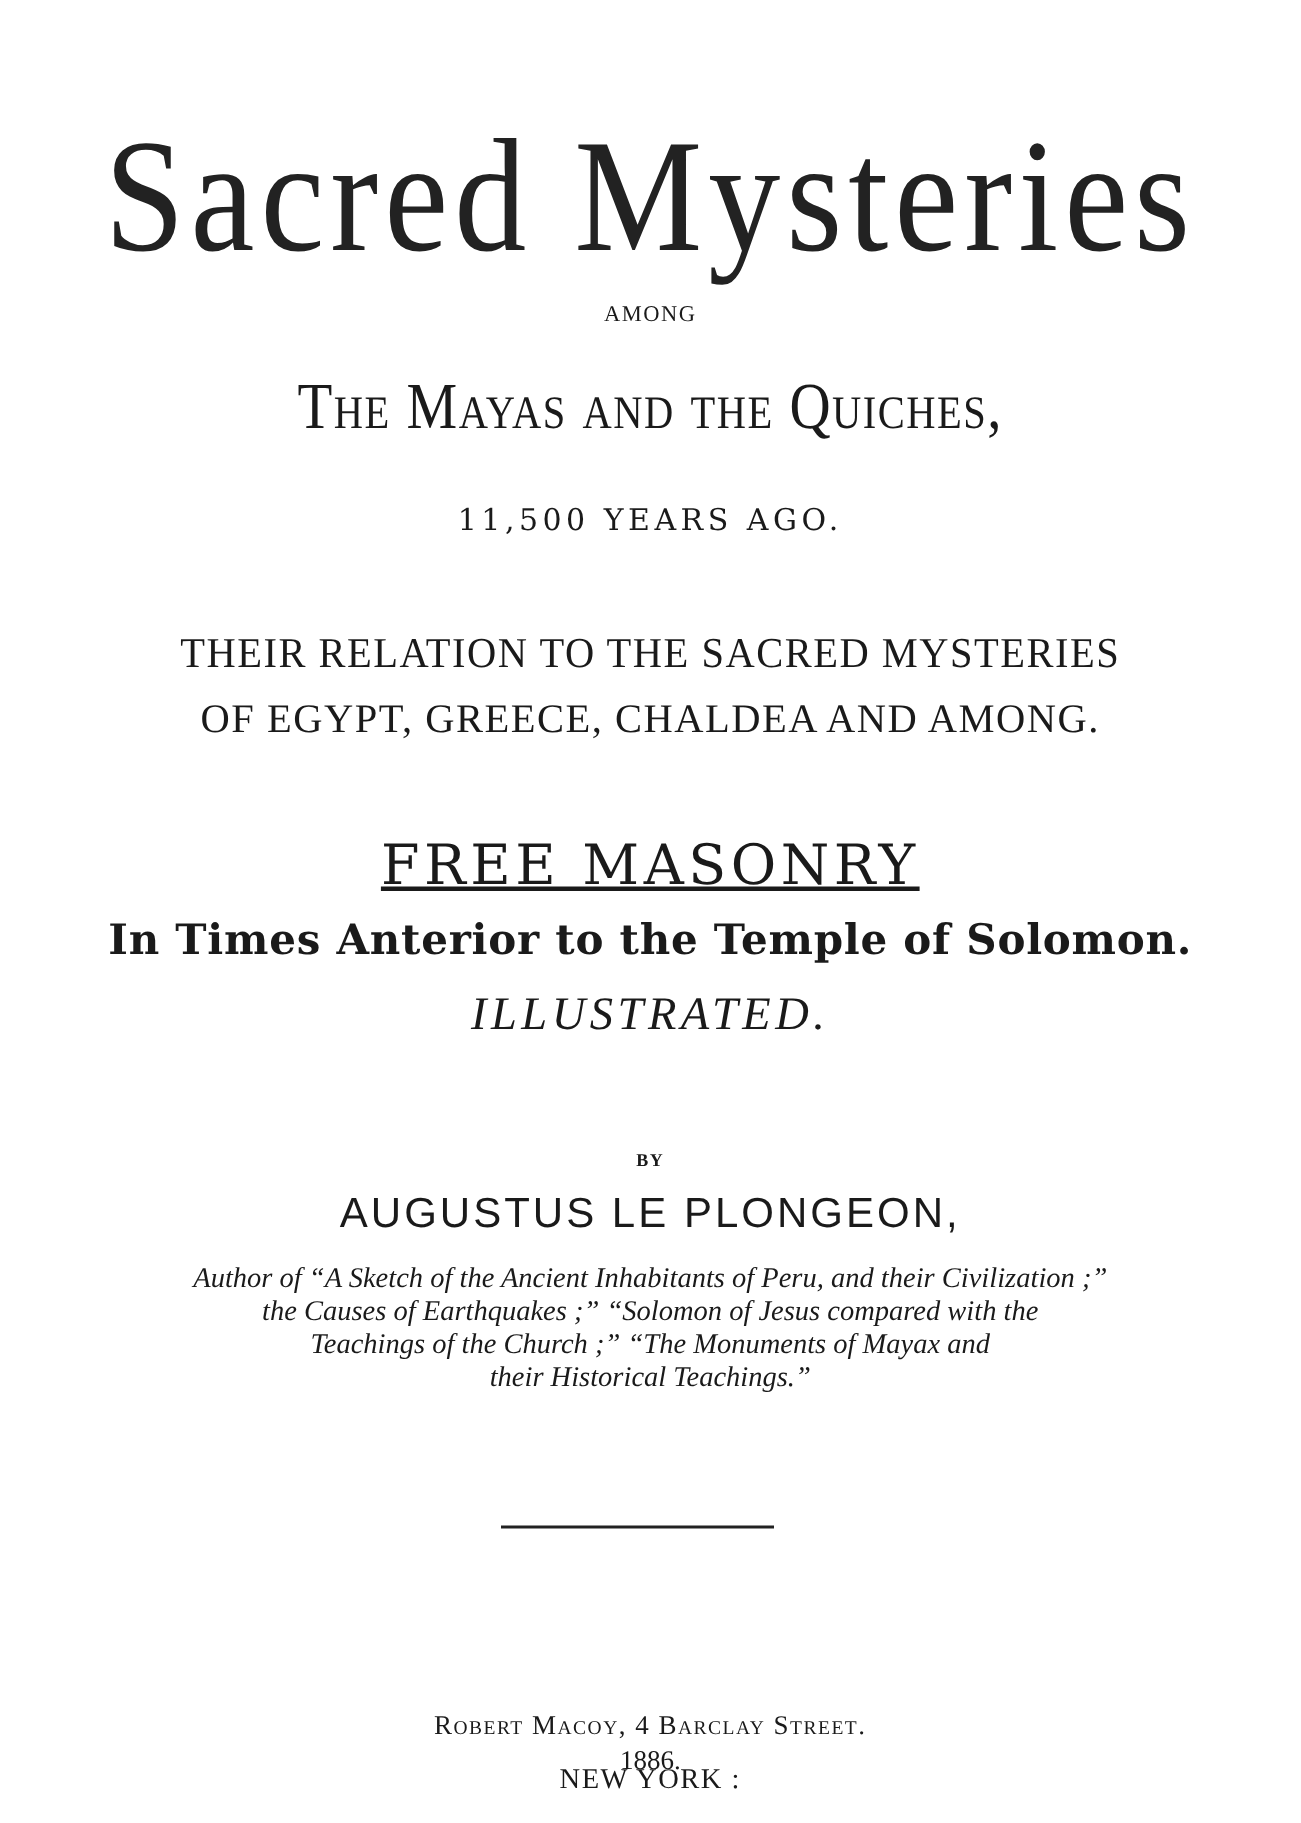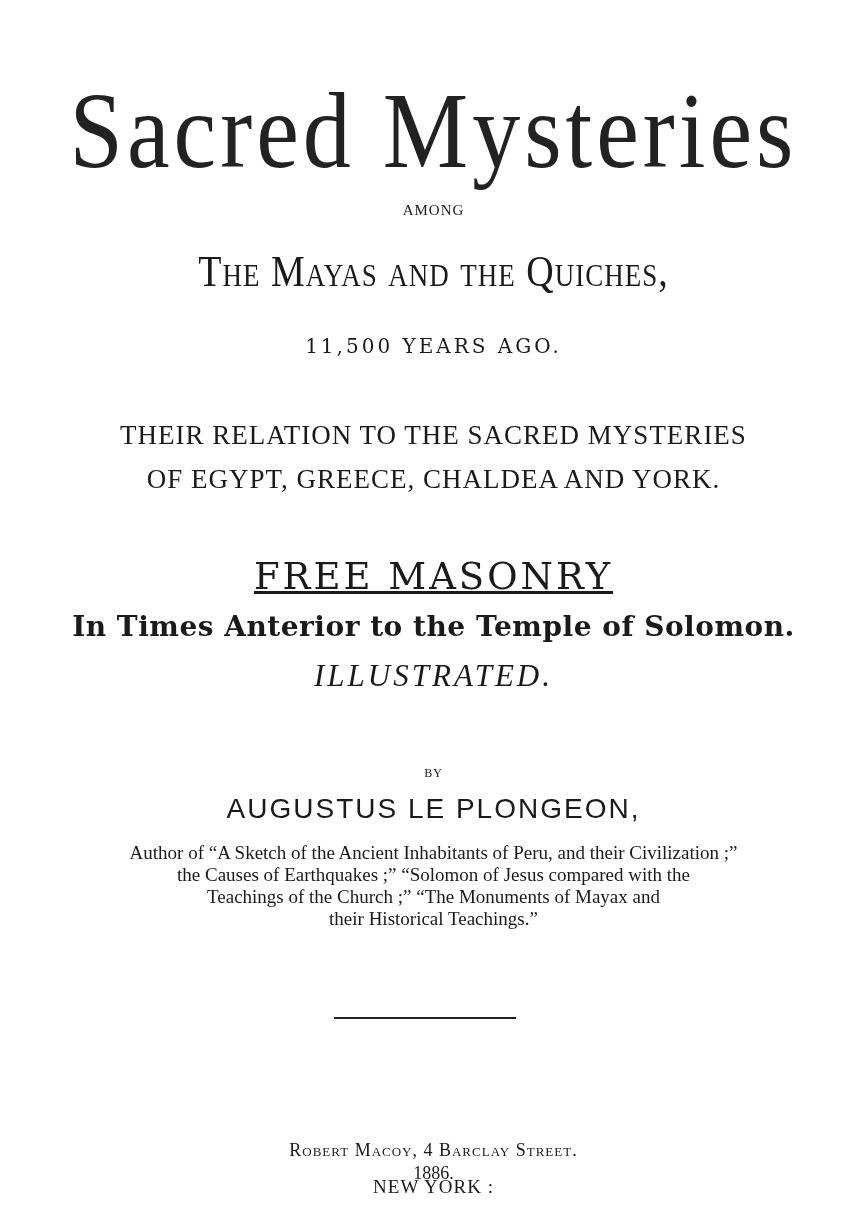--- a/index.html
+++ b/index.html
@@ -7,39 +7,39 @@
     .line { position: absolute; left: 0; width: 867px; text-align: center; white-space: nowrap; }
     .title { top: 68px; font-size: 96px; letter-spacing: 4px; font-weight: normal; color: #222; transform: scaleY(1.12); transform-origin: top center; }
     .among { top: 202px; font-size: 15px; letter-spacing: 1px; }
     .subtitle { top: 246px; font-size: 38px; letter-spacing: 1px; transform: scaleY(1.15); transform-origin: top center; font-variant: small-caps; }
     .years { top: 334px; font-size: 20px; letter-spacing: 3px; font-family: "DejaVu Serif", serif; }
     .relation1 { top: 420px; font-size: 27px; letter-spacing: 1px; transform: scaleY(1.05); }
     .relation2 { top: 464px; font-size: 27px; letter-spacing: 1px; }
     .masonry { top: 555px; font-size: 37px; letter-spacing: 3px; font-family: "DejaVu Serif", serif; text-decoration: underline; }
     .gothic { top: 610px; font-size: 28px; font-weight: bold; font-family: "DejaVu Serif", serif; letter-spacing: 0.5px; }
     .illustrated { top: 658px; font-size: 31px; font-style: italic; letter-spacing: 3px; }
-    .by { top: 766px; font-size: 12px; font-weight: normal; letter-spacing: 1px; }
+    .by { top: 766px; font-size: 12px; font-weight: bold; letter-spacing: 1px; }
     .author { top: 793px; font-size: 28px; letter-spacing: 2px; font-family: Liberation Sans, sans-serif; }
     .works { top: 842px; left: 0; width: 867px; position: absolute; text-align: center; font-size: 19px; line-height: 22px; }
-    .works div { white-space: nowrap; }
+    .works div { white-space: nowrap; font-style: italic; }
     .rule { position: absolute; top: 1017px; left: 334px; width: 182px; height: 2px; background: #222; }
     .city { top: 1176px; font-size: 19px; letter-spacing: 1px; }
     .publisher { top: 1140px; font-size: 18px; letter-spacing: 1px; font-variant: small-caps; }
     .year { top: 1163px; font-size: 18px; }
   </style>
 </head>
 <body>
 
 <div>
   <div class="line title">Sacred Mysteries</div>
   <div class="line among">AMONG</div>
   <div class="line subtitle">The Mayas and the Quiches,</div>
   <div class="line years">11,500 YEARS AGO.</div>
   <div class="line relation1">THEIR RELATION  TO THE SACRED MYSTERIES</div>
-  <div class="line relation2">OF EGYPT, GREECE, CHALDEA AND YORK.</div>
+  <div class="line relation2">OF EGYPT, GREECE, CHALDEA AND AMONG.</div>
   <div class="line masonry">FREE MASONRY</div>
   <div class="line gothic">In Times Anterior to the Temple of Solomon.</div>
   <div class="line illustrated">ILLUSTRATED.</div>
   <div class="line by">BY</div>
   <div class="line author">AUGUSTUS LE PLONGEON,</div>
   <div class="works">
     <div>Author of “A Sketch of the Ancient Inhabitants of Peru, and their Civilization ;”</div>
     <div>the Causes of Earthquakes ;” “Solomon of Jesus compared with the</div>
     <div>Teachings of the Church ;”  “The Monuments of Mayax and</div>
     <div>their Historical Teachings.”</div>

